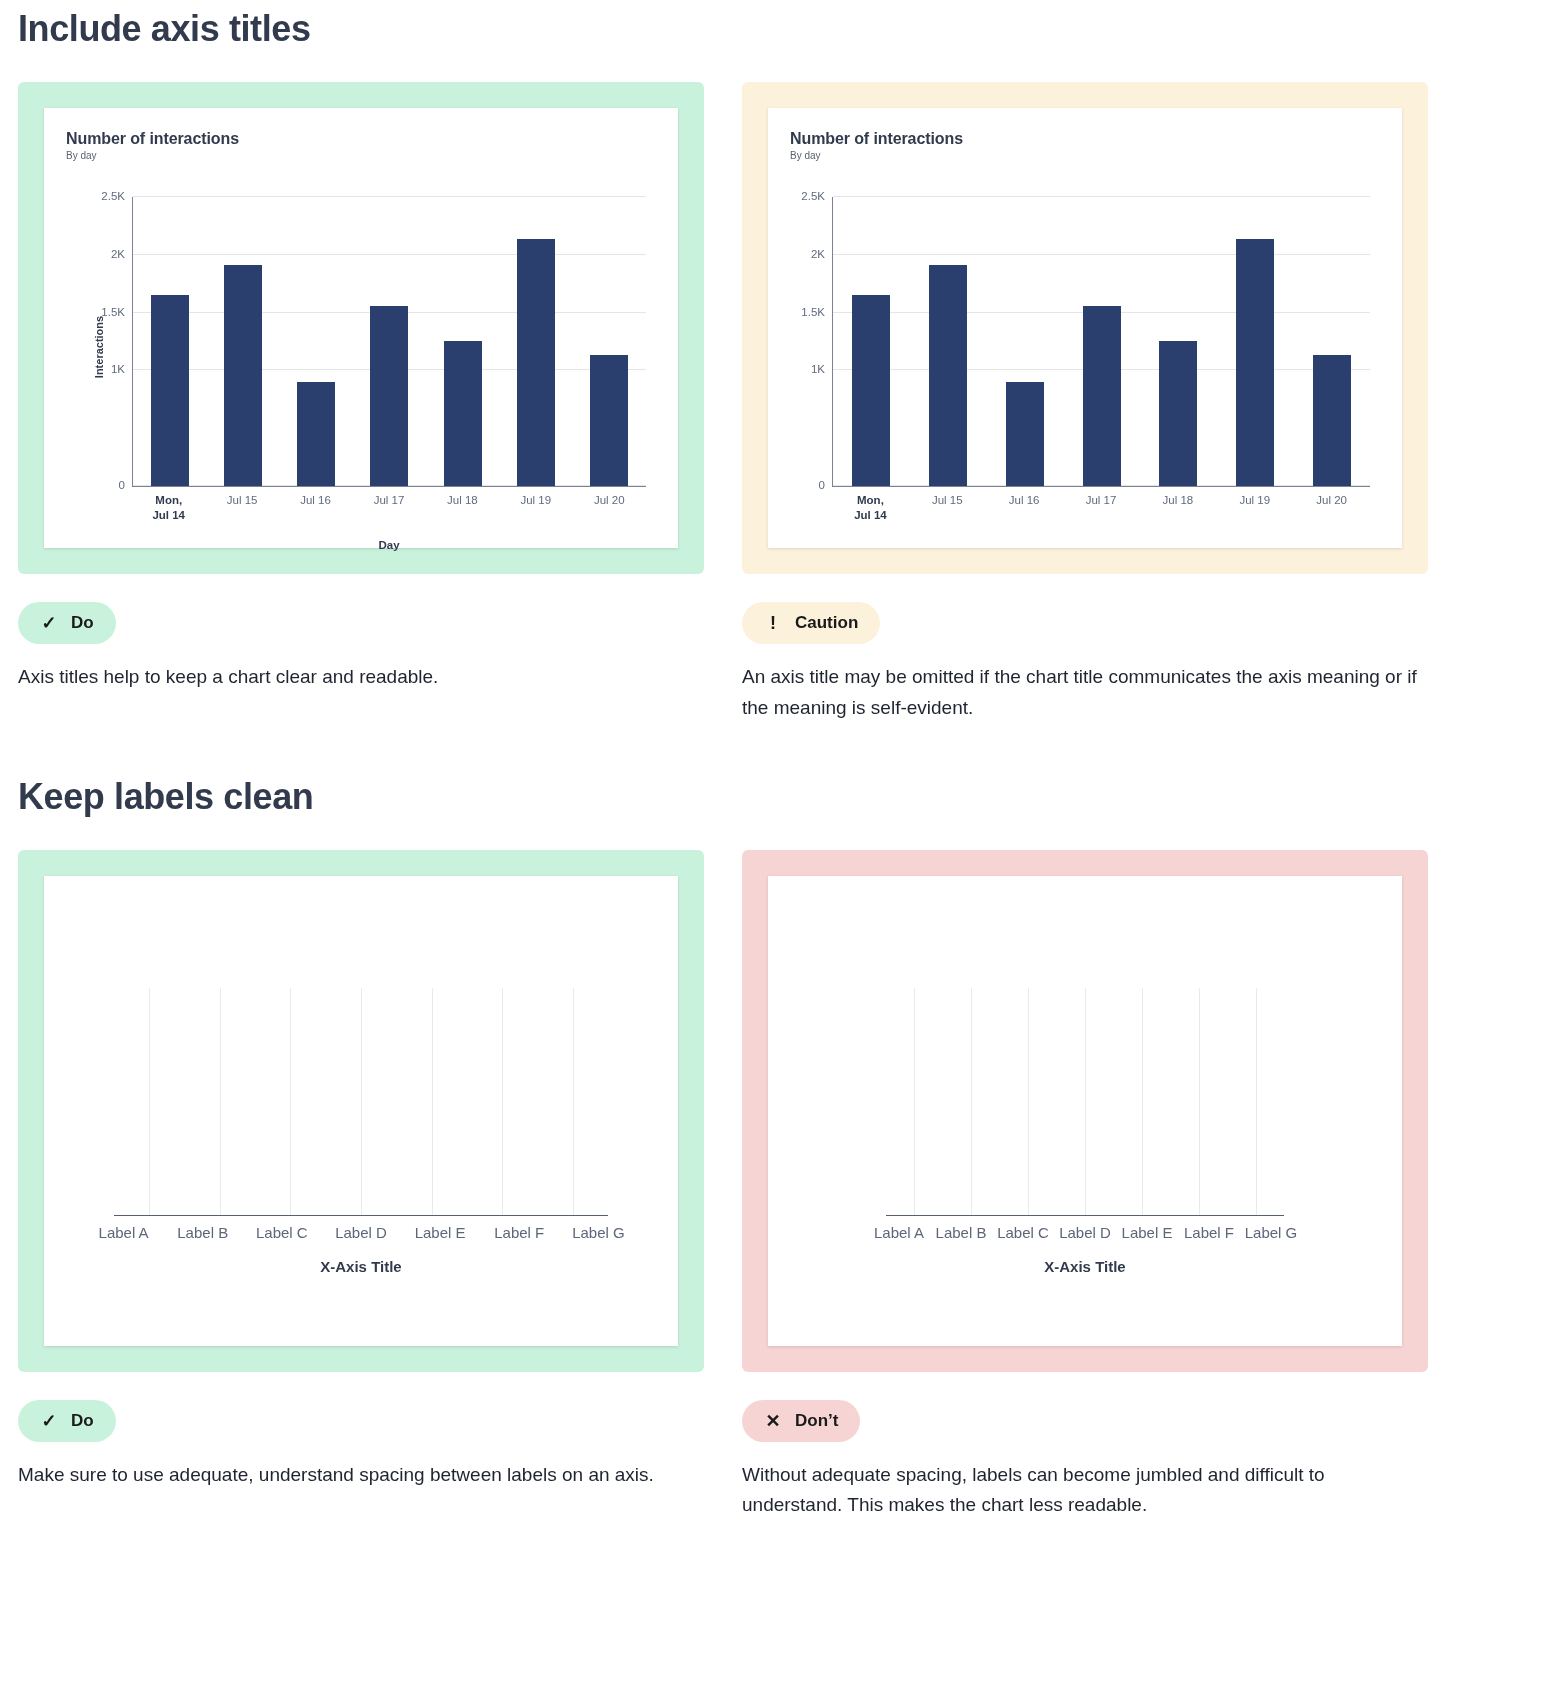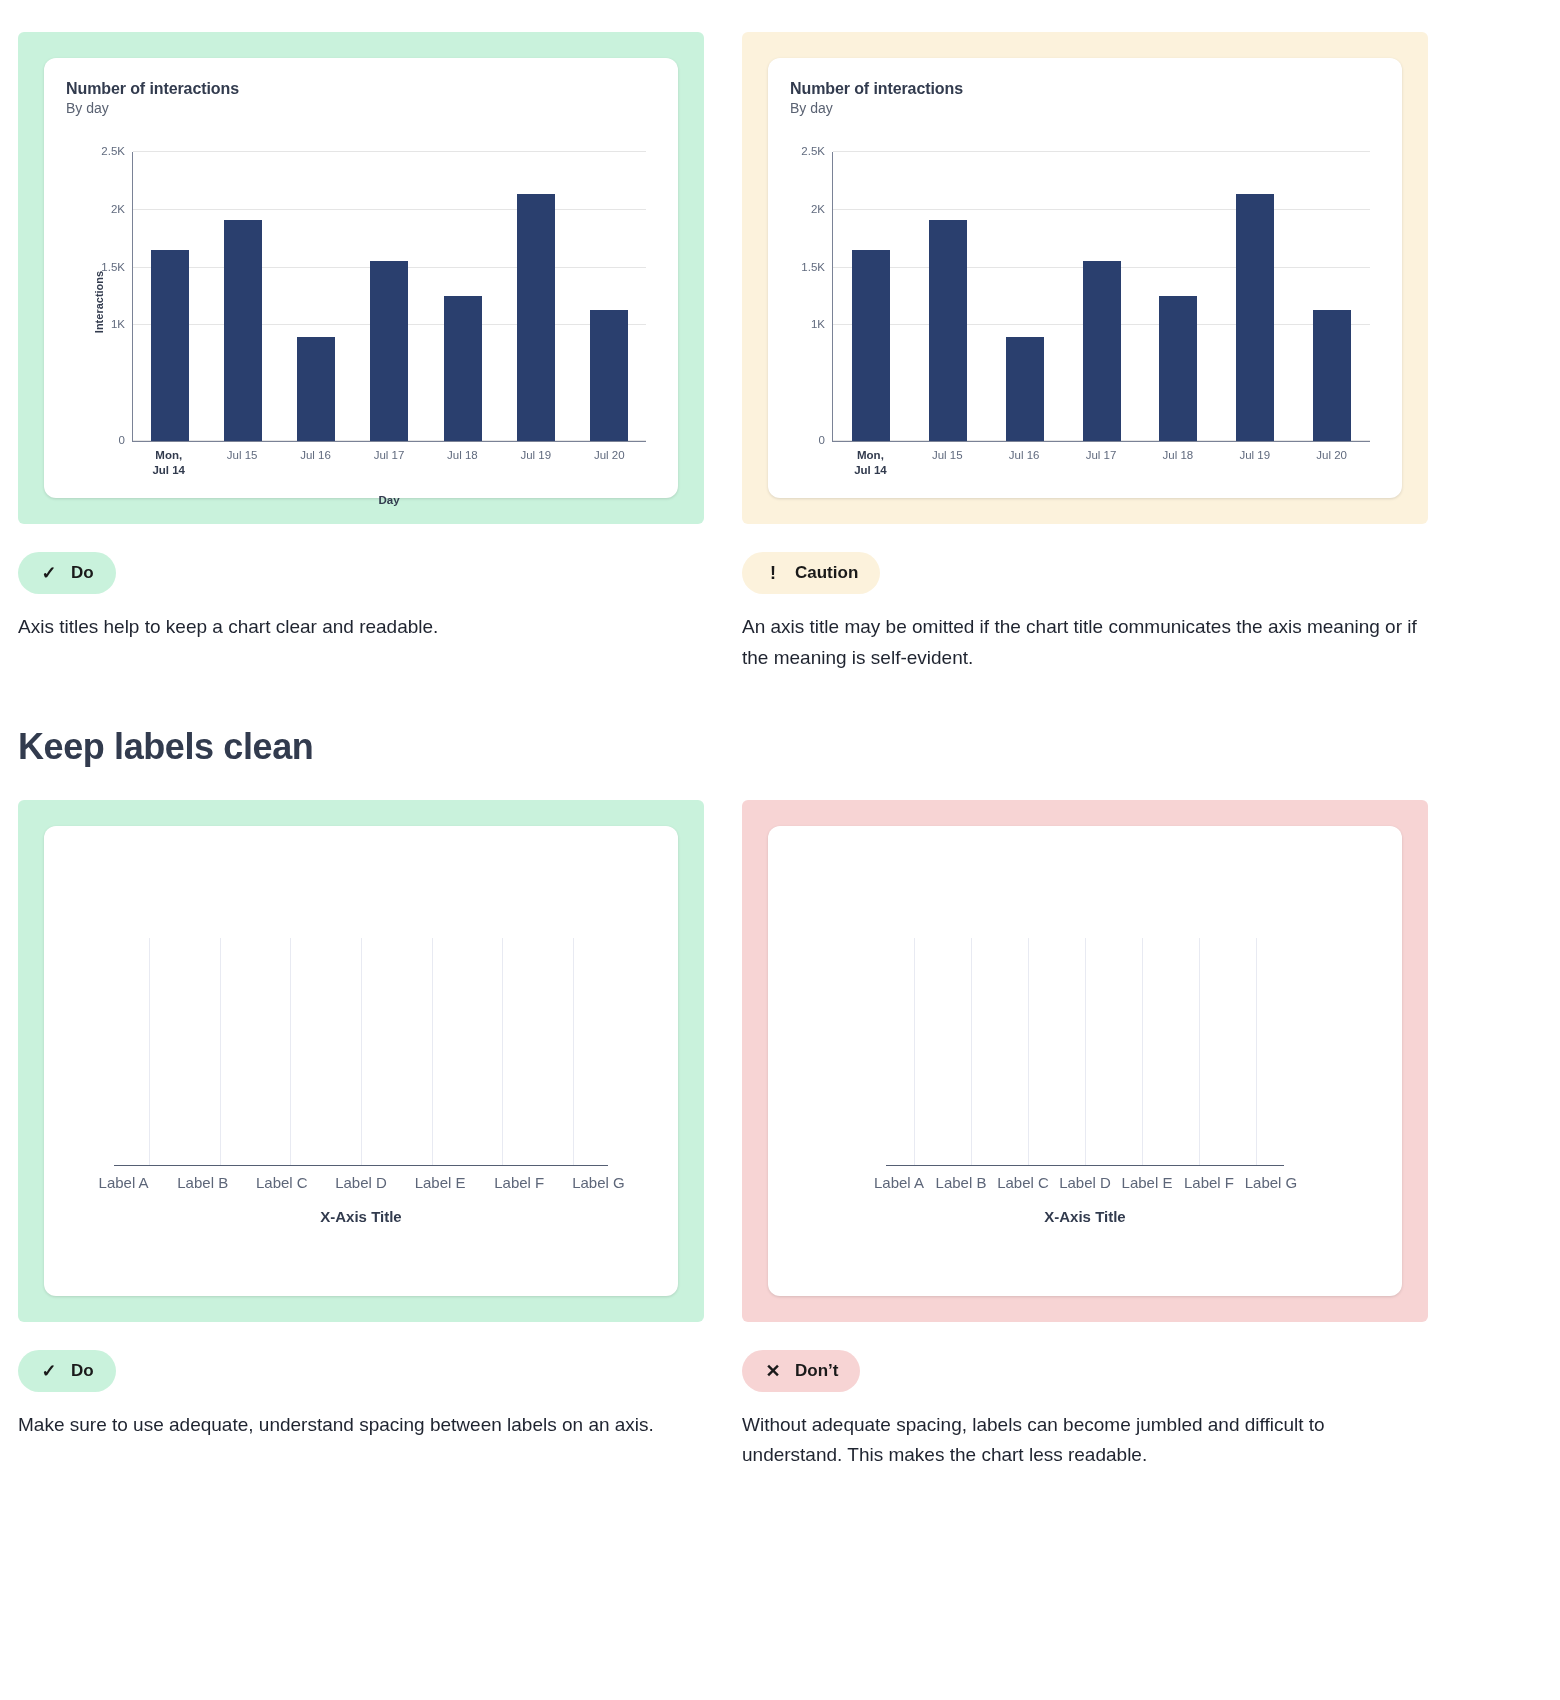--- a/index.html
+++ b/index.html
@@ -46,33 +46,32 @@
   .frame-good   { background: #c9f2dc; }
   .frame-warn   { background: #fcf2dc; }
   .frame-bad    { background: #f7d4d4; }
 
   .card {
     background: #ffffff;
     box-shadow: 0 1px 3px rgba(0,0,0,0.13);
     padding: 22px 22px 18px 22px;
     height: 440px;
     position: relative;
-    border-radius: 12px;
   }
   .card-blank { height: 470px; padding: 0; }
 
   .chart-title {
     font-size: 16px;
     font-weight: 700;
     color: #323b4e;
     margin: 0 0 2px 0;
     letter-spacing: -0.1px;
   }
   .chart-subtitle {
-    font-size: 14px;
+    font-size: 10px;
     color: #5a6272;
     margin: 0;
   }
 
   
   .chart-area {
     position: relative;
     margin-top: 26px;
     height: 320px;
   }
@@ -236,20 +235,21 @@
     color: #1f2430;
     margin: 18px 0 0 0;
     max-width: 690px;
   }
 </style>
 </head>
 <body>
 
 <div class="page">
 
+  <h2 class="section-title section-1-title">Include axis titles</h2>
 
   <div class="examples">
 
     <div class="example-col">
       <div class="frame frame-good">
         <div class="card">
           <p class="chart-title">Number of interactions</p>
           <p class="chart-subtitle">By day</p>
 
           <div class="chart-area">

